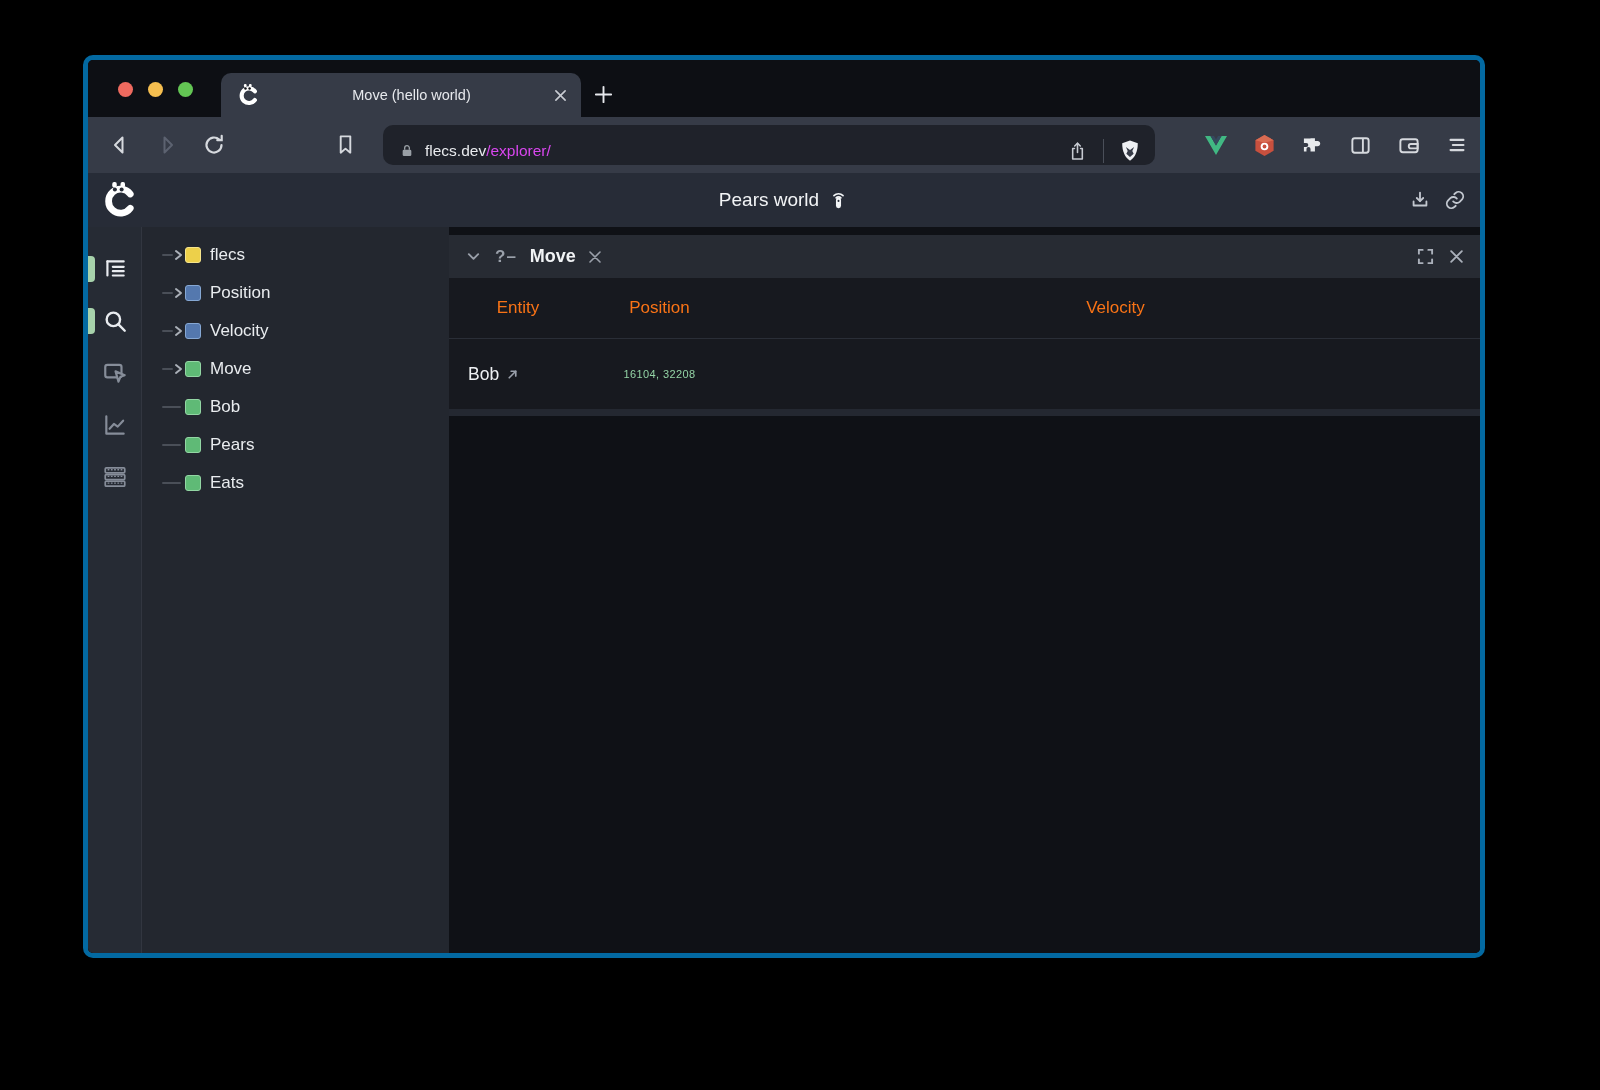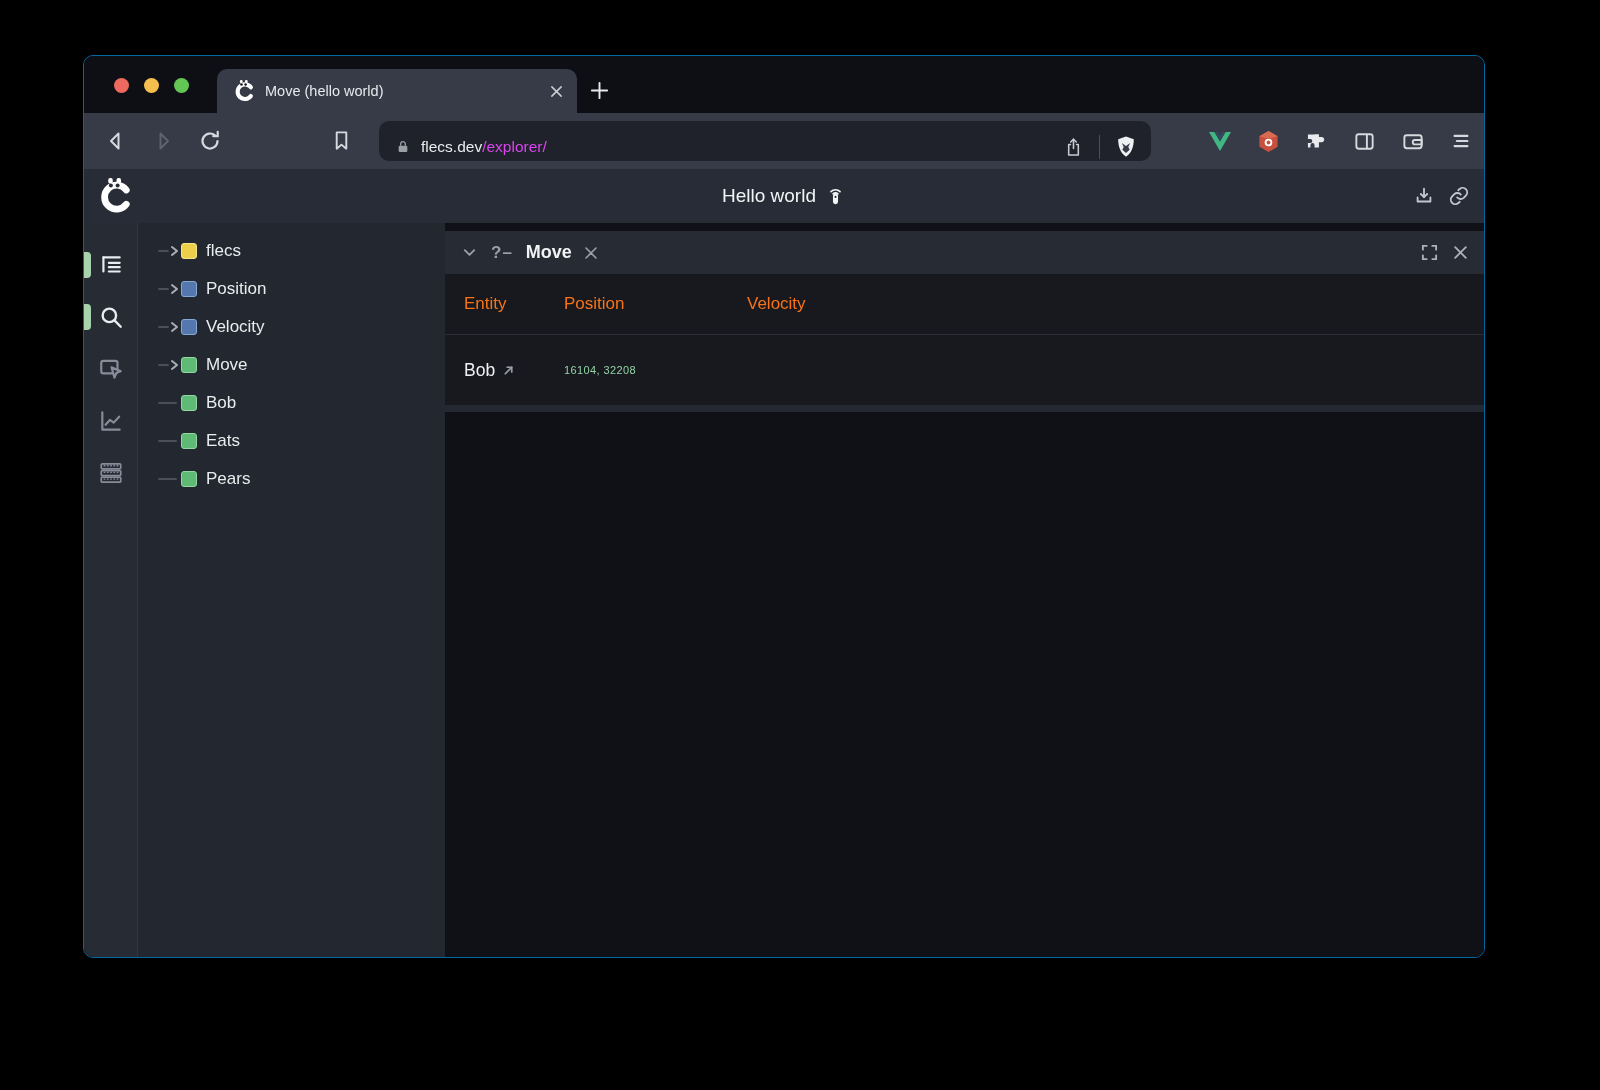--- a/index.html
+++ b/index.html
@@ -1,20 +1,20 @@
 <!DOCTYPE html>
 <html><head>
 <meta charset="utf-8">
 <style>
   * { margin:0; padding:0; box-sizing:border-box; }
   html,body { width:1600px; height:1090px; background:#000; font-family:"Liberation Sans", sans-serif; }
   .screen { position:relative; width:1600px; height:1090px; background:#000; overflow:hidden; }
   .window { position:absolute; left:83px; top:55px; width:1402px; height:903px;
             border-radius:10px; overflow:hidden; background:#0f1116;
-            box-shadow:0 25px 70px rgba(0,0,0,.7); border:1px solid #0369a1; display:flex; flex-direction:column; }
+            box-shadow:0 25px 70px rgba(0,0,0,.7); border:5px solid #0369a1; display:flex; flex-direction:column;text-align:center; }
 
   
   .tabstrip { position:relative; height:57px; background:#0d0f14; flex:none; }
   .traffic { position:absolute; left:30px; top:22px; display:flex; gap:15px; }
   .traffic .dot { width:15px; height:15px; border-radius:50%; }
   .dot-red { background:#ee6a5f; } .dot-yellow { background:#f5be4f; } .dot-green { background:#63c654; }
   .tab { position:absolute; left:133px; top:13px; width:360px; height:44px; background:#363b47;
          border-radius:10px 10px 0 0; display:flex; align-items:center; padding:0 14px 0 16px; }
   .tab-title { color:#e7e9ed; font-size:14.5px; margin-left:10px; flex:1; white-space:nowrap; overflow:hidden; }
   .tab-close { color:#c9ccd3; display:flex; align-items:center; cursor:default; }
@@ -206,21 +206,21 @@
       <span class="applogo">
         <svg width="36" height="36" viewBox="0 0 48 48">
           <path d="M39 35 A16 16 0 1 1 39 16" fill="none" stroke="#ffffff" stroke-width="9" stroke-linecap="round"></path>
           <rect x="15" y="0" width="6" height="7" rx="2.5" fill="#ffffff"></rect>
           <rect x="26" y="0" width="6" height="7" rx="2.5" fill="#ffffff"></rect>
           <circle cx="18.5" cy="10" r="2.7" fill="#272c37"></circle>
           <circle cx="27.5" cy="10" r="2.7" fill="#272c37"></circle>
         </svg>
       </span>
       <div class="apptitle-group">
-        <span class="apptitle">Hello world</span>
+        <span class="apptitle">Pears world</span>
         <span style="display:flex">
           <svg width="21" height="22" viewBox="0 0 24 24">
             <path d="M6.8 7a7.3 7.3 0 0 1 10.4 0" fill="none" stroke="#f2f4f6" stroke-width="1.9" stroke-linecap="round"></path>
             <path d="M9.3 9.6a3.8 3.8 0 0 1 5.4 0" fill="none" stroke="#f2f4f6" stroke-width="1.9" stroke-linecap="round"></path>
             <rect x="9.1" y="9.2" width="5.8" height="12.3" rx="2.8" fill="#f2f4f6"></rect>
             <circle cx="12" cy="13" r="1.15" fill="#272c37"></circle>
           </svg>
         </span>
       </div>
       <div class="appheader-right">
@@ -338,28 +338,28 @@
               <span class="stem"></span>
             </span>
           <span class="tsq sq-green"></span>
           <span class="tlabel">Bob</span>
         </div>
         <div class="trow">
           <span class="tconn leaf">
               <span class="stem"></span>
             </span>
           <span class="tsq sq-green"></span>
+          <span class="tlabel">Pears</span>
+        </div>
+        <div class="trow">
+          <span class="tconn leaf">
+              <span class="stem"></span>
+            </span>
+          <span class="tsq sq-green"></span>
           <span class="tlabel">Eats</span>
-        </div>
-        <div class="trow">
-          <span class="tconn leaf">
-              <span class="stem"></span>
-            </span>
-          <span class="tsq sq-green"></span>
-          <span class="tlabel">Pears</span>
         </div>
       </div>
 
       <div class="queryarea">
         <div class="querypanel">
           <div class="qheader">
             <span class="qchevron">
               <svg width="15" height="15" viewBox="0 0 16 16" fill="none" stroke="currentColor" stroke-width="2" stroke-linecap="round" stroke-linejoin="round">
                   <path d="M3 5.5l5 5 5-5"></path>
                 </svg>

